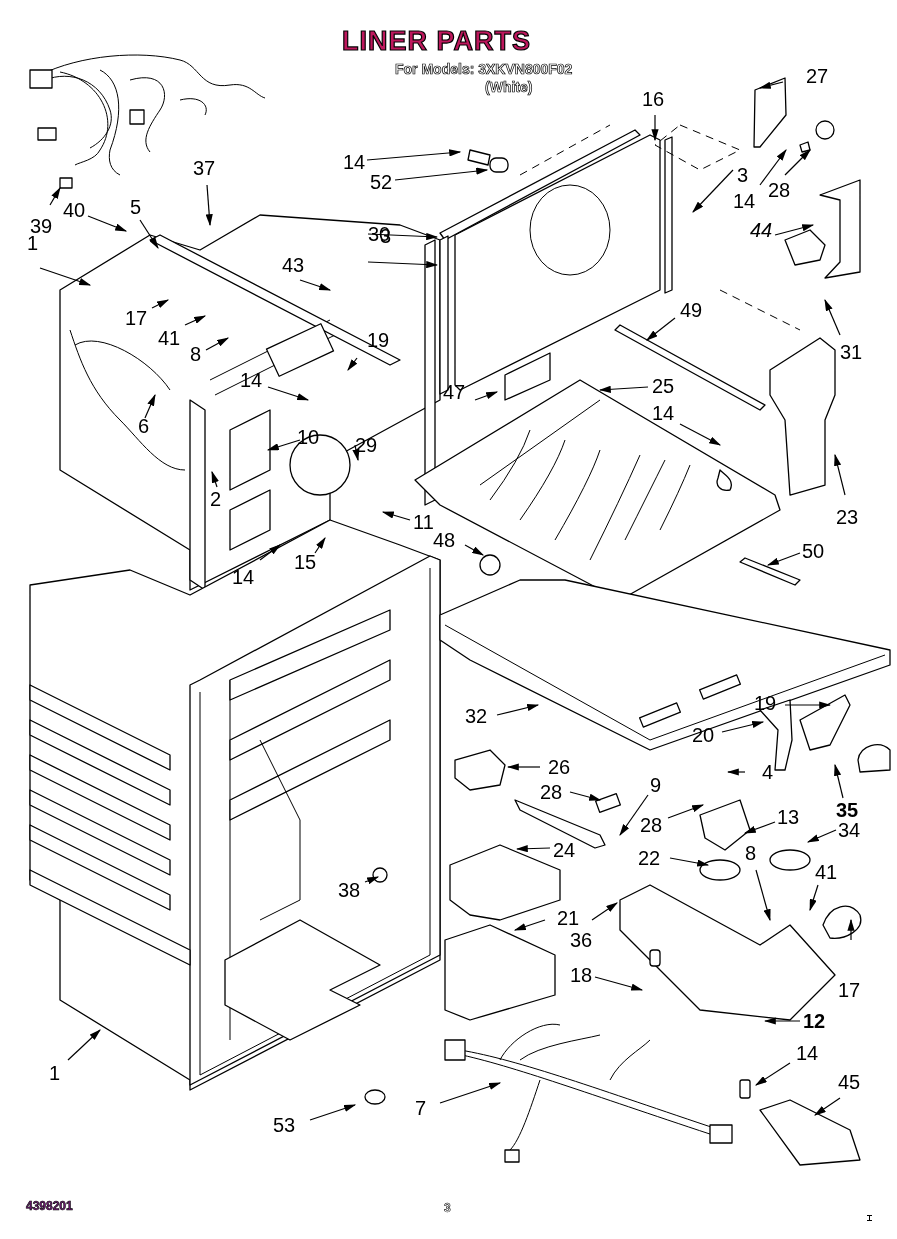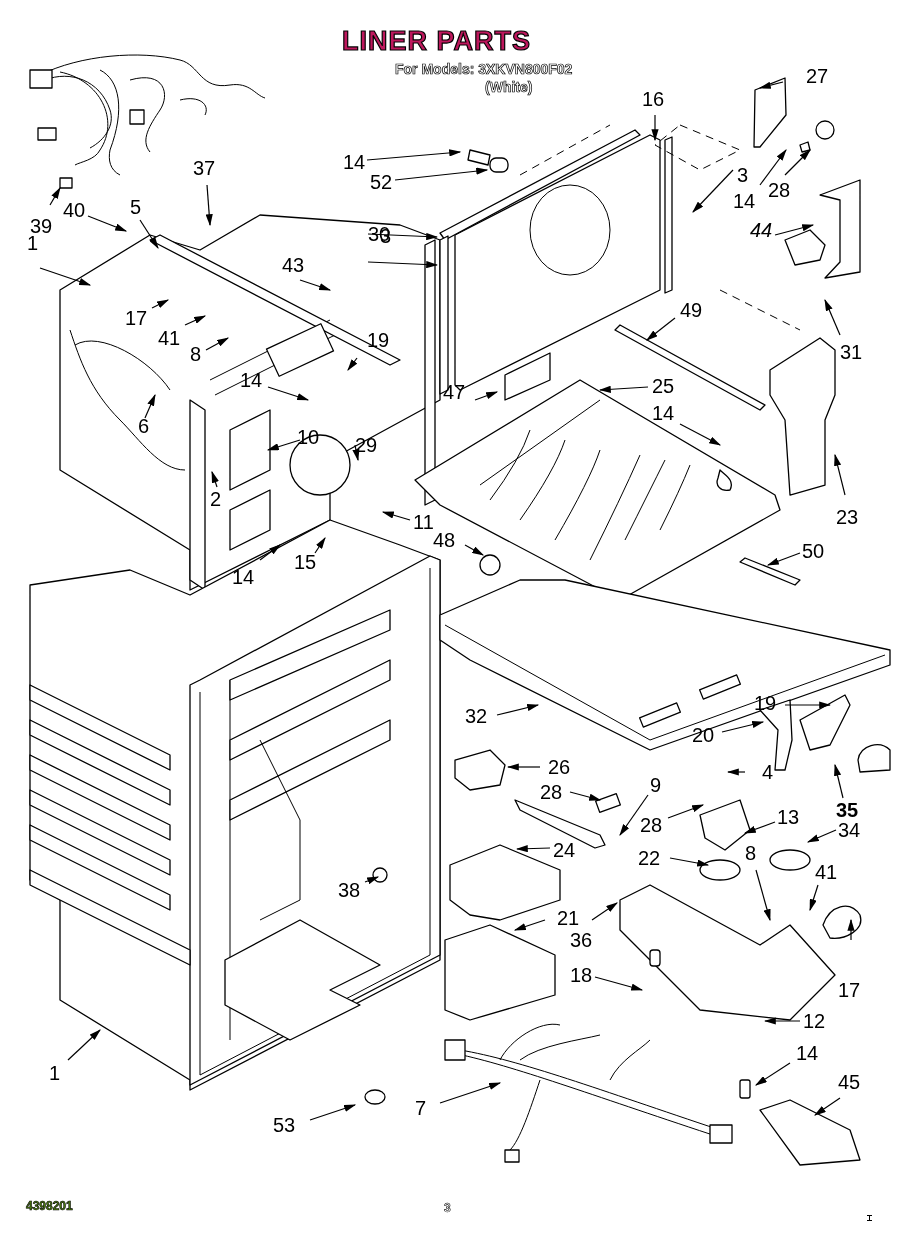--- a/index.html
+++ b/index.html
@@ -10,21 +10,21 @@
            letter-spacing: 1px; color: #be185d; -webkit-text-stroke: 1.2px #000;
            position: absolute; left: 2px; top: 0; white-space: nowrap; }
   .subtitle { position: absolute; left: 10px; top: 35px; font-size: 14px; white-space: nowrap;
               font-family: "Liberation Sans", sans-serif; color:#fff; -webkit-text-stroke: 0.7px #000; font-weight:700;padding-left:45px;}
   .variant { position: absolute; left: 145px; top: 53px; font-size: 14px; white-space: nowrap;
              color:#fff; -webkit-text-stroke: 0.7px #000; font-weight:700;}
   #diagram { position: absolute; left: 0; top: 0; width: 897px; height: 1239px; }
   .callout { position: absolute; font-size: 20px; line-height: 20px;
              font-family: "Liberation Sans", sans-serif; color: #000; white-space: nowrap; }
   .footer-doc { position: absolute; left: 26px; top: 1199px; font-size: 12px; font-weight: 700;
-                color:#4d7c0f; -webkit-text-stroke: 0.6px #000; }
+                color:#701a75; -webkit-text-stroke: 0.6px #000; }
   .footer-page { position: absolute; left: 444px; top: 1201px; font-size: 12px; font-weight: 700;
                  color:#fff; -webkit-text-stroke: 0.6px #000; }
   .reg-mark { position: absolute; left: 867px; top: 1215px; width: 5px; height: 4px;
               border-top: 1px solid #000; border-bottom: 1px solid #000; }
   .reg-mark::after { content:""; position:absolute; left:2px; top:0; width:1px; height:4px; background:#000; }
   svg .part { fill: #fff; stroke: #000; stroke-width: 1.3; stroke-linejoin: round; }
   svg .thin { fill: none; stroke: #000; stroke-width: 1; }
   svg .dash { fill: none; stroke: #000; stroke-width: 1; stroke-dasharray: 8 6; }
   svg .leader { stroke: #000; stroke-width: 1.2; fill: none; }
 </style>
@@ -286,21 +286,21 @@
 <div class="callout" style="left:553px;top:840px;">24</div>
 <div class="callout" style="left:838px;top:820px;">34</div>
 <div class="callout" style="left:638px;top:848px;">22</div>
 <div class="callout" style="left:745px;top:843px;">8</div>
 <div class="callout" style="left:338px;top:880px;">38</div>
 <div class="callout" style="left:815px;top:862px;">41</div>
 <div class="callout" style="left:570px;top:930px;text-align:center;">36</div>
 <div class="callout" style="left:557px;top:908px;">21</div>
 <div class="callout" style="left:838px;top:980px;">17</div>
 <div class="callout" style="left:570px;top:965px;">18</div>
-<div class="callout" style="left:803px;top:1011px;">12</div>
+<div class="callout" style="left:803px;top:1011px;font-weight:bold;">12</div>
 <div class="callout" style="left:49px;top:1063px;">1</div>
 <div class="callout" style="left:796px;top:1043px;">14</div>
 <div class="callout" style="left:838px;top:1072px;">45</div>
 <div class="callout" style="left:273px;top:1115px;">53</div>
 <div class="callout" style="left:415px;top:1098px;">7</div>
 
 <div class="footer-doc">4398201</div>
 <div class="footer-page">3</div>
 <div class="reg-mark"></div>
 

